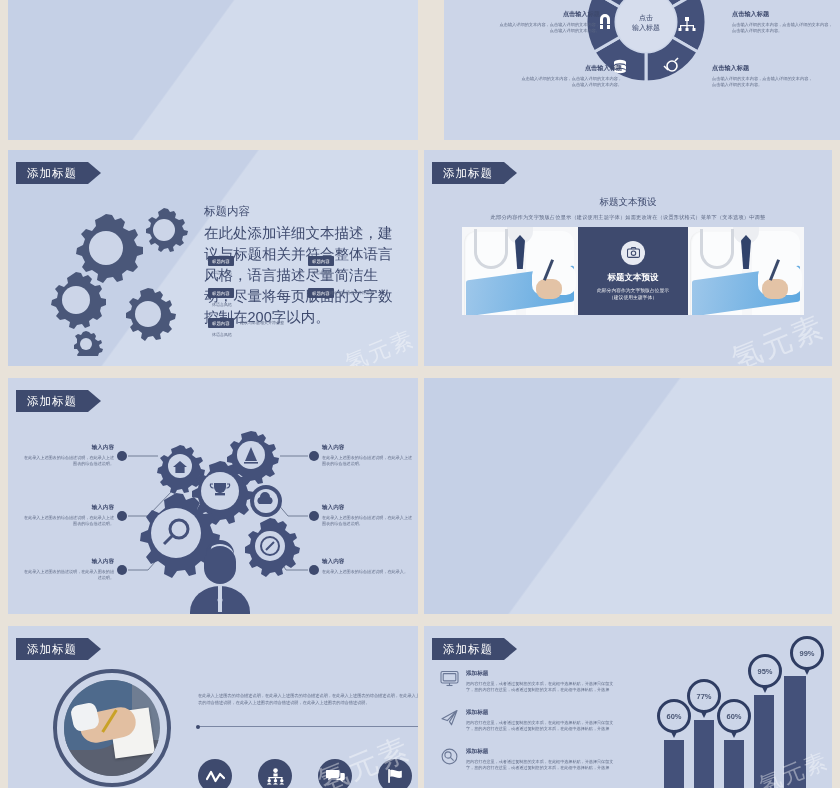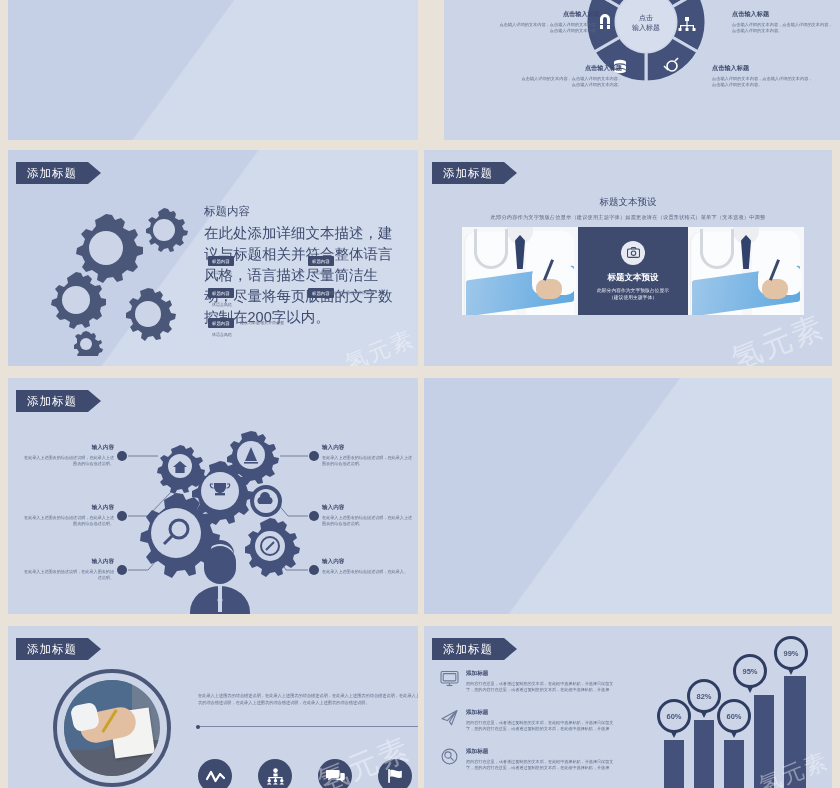--- a/index.html
+++ b/index.html
@@ -568,32 +568,32 @@
       <div class="bar" style="left:38px; width:20px; height:68px;"></div>
       <div class="bar" style="left:68px; width:20px; height:48px;"></div>
       <div class="bar" style="left:98px; width:20px; height:93px;"></div>
       <div class="bar" style="left:128px;width:22px; height:112px;"></div>
 
       <div class="pin" style="left:1px;  top:57px;">
         <div class="b">60%</div>
           <div class="tail"></div>
       </div>
       <div class="pin" style="left:31px; top:37px;">
-        <div class="b">82%</div>
+        <div class="b">77%</div>
           <div class="tail"></div>
       </div>
       <div class="pin" style="left:61px; top:57px;">
         <div class="b">60%</div>
           <div class="tail"></div>
       </div>
-      <div class="pin" style="left:77px; top:12px;">
+      <div class="pin" style="left:92px; top:12px;">
         <div class="b">95%</div>
           <div class="tail"></div>
       </div>
-      <div class="pin" style="left:118px;top:-6px;">
+      <div class="pin" style="left:134px;top:-6px;">
         <div class="b">99%</div>
           <div class="tail"></div>
       </div>
     </div>
 
     <div class="wm sm">氢元素</div>
   </div>
 
 </div>
 

